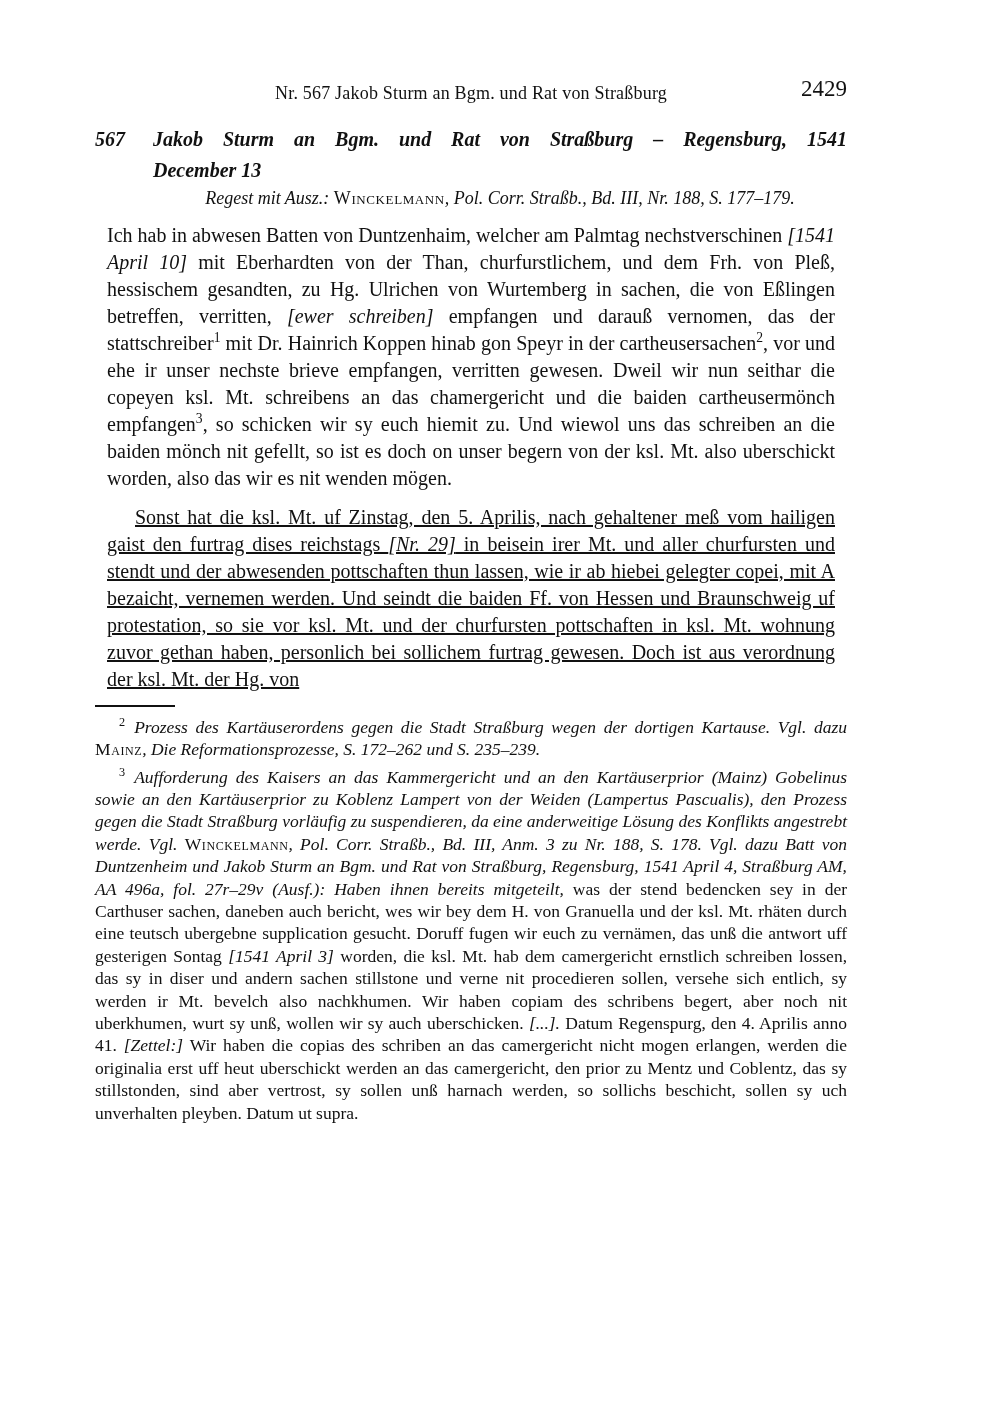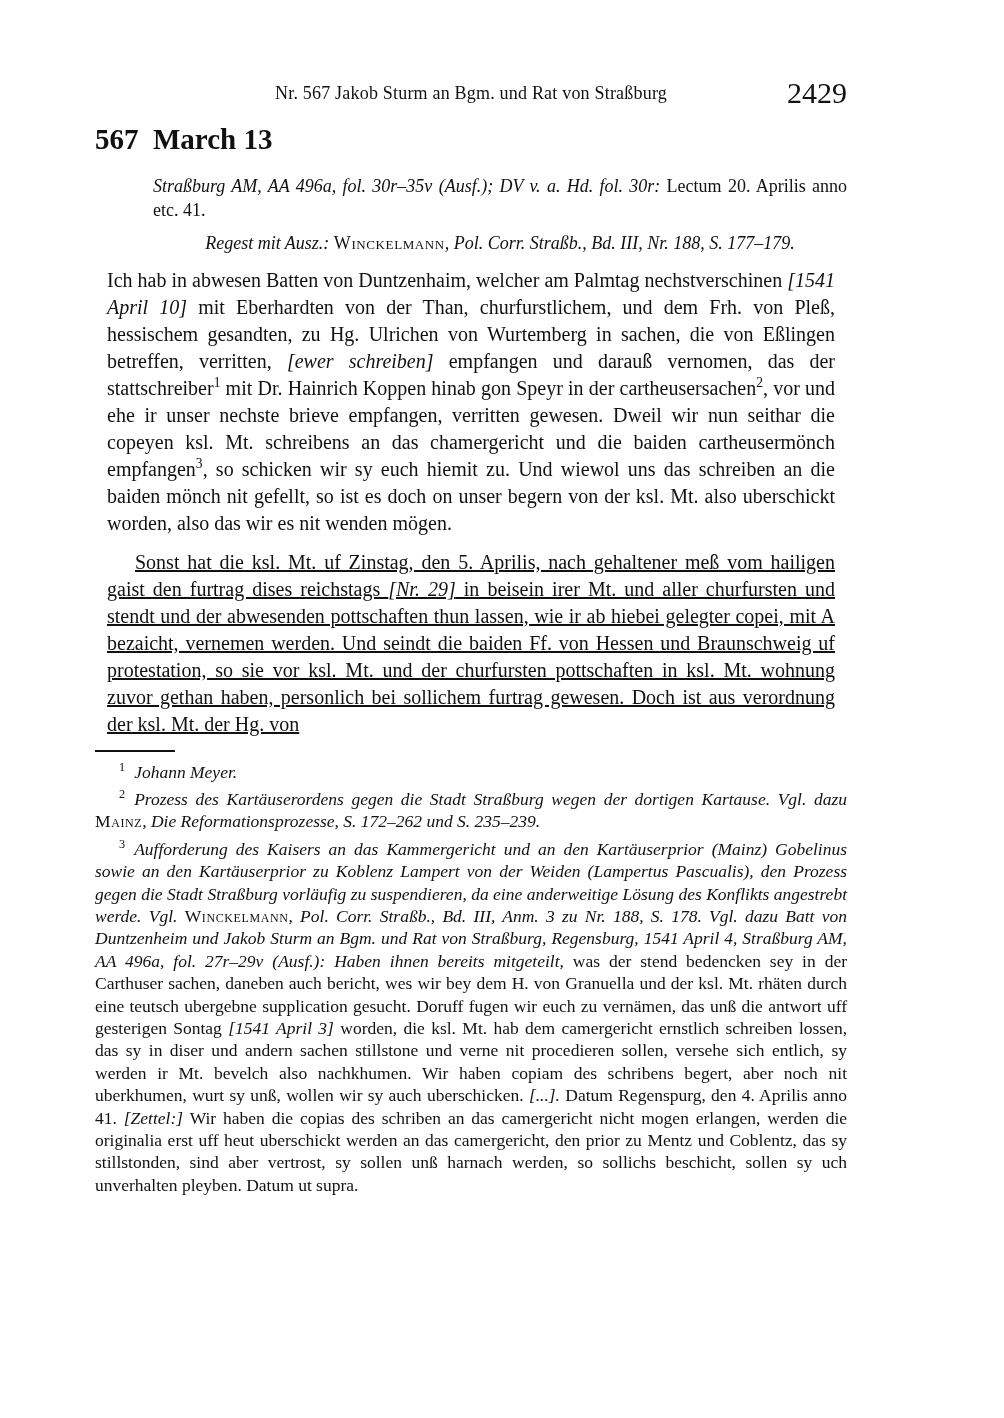--- a/index.html
+++ b/index.html
@@ -22,30 +22,30 @@
     margin-bottom: 14px;
   }
   .head-title {
     text-align: center;
     font-size: 18px;
     letter-spacing: 0.2px;
     line-height: 26px;
   }
   .page-num {
     position: absolute; right: 0; top: -4px;
-    font-size: 30px;
+    font-size: 23px;
   }
   
   .doc-heading {
     display: grid;
     grid-template-columns: 58px 1fr;
     font-weight: bold;
-    font-size: 29px;
+    font-size: 20px;
     line-height: 31px;
-    margin-bottom: 19px;
+    font-style: italic;
   }
   .heading-line1 { text-align: justify; text-align-last: justify; }
   .heading-line2 { text-align: left; }
   
   .source-block {
     margin-left: 58px;
     font-size: 18px;
     line-height: 24px;
   }
   .source-note { text-align: justify; margin: 0 0 9px 0; }
@@ -87,35 +87,34 @@
 <div class="page">
 
   <div class="running-head">
     <div class="head-title">Nr. 567 Jakob Sturm an Bgm. und Rat von Straßburg</div>
     <div class="page-num">2429</div>
   </div>
 
   <div class="doc-heading">
     <div class="heading-number">567</div>
     <div>
-      <div class="heading-line2">March 13</div>
+      <div class="heading-line1">Jakob Sturm an Bgm. und Rat von Straßburg – Regensburg, 1541</div>
+      <div class="heading-line2">December 13</div>
     </div>
   </div>
 
   <div class="source-block">
-    <p class="source-note"><span class="seg-i">Straßburg AM, AA 496a, fol. 30r–35v (Ausf.); DV v. a. Hd. fol. 30r:</span><span class="seg-r"> Lectum 20. Aprilis anno etc. 41.</span></p>
     <p class="regest-note"><span class="seg-i">Regest mit Ausz.: </span><span class="seg-sc">Winckelmann</span><span class="seg-i">, Pol. Corr. Straßb., Bd. III, Nr. 188, S. 177–179.</span></p>
   </div>
 
   <div class="letter-body">
     <p><span class="seg-r">Ich hab in abwesen Batten von Duntzenhaim, welcher am Palmtag nechstverschinen </span><span class="seg-i">[1541 April 10]</span><span class="seg-r"> mit Eberhardten von der Than, churfurstlichem, und dem Frh. von Pleß, hessischem gesandten, zu Hg. Ulrichen von Wurtemberg in sachen, die von Eßlingen betreffen, verritten, </span><span class="seg-i">[ewer schreiben]</span><span class="seg-r"> empfangen und darauß vernomen, das der stattschreiber</span><sup class="seg-sup">1</sup><span class="seg-r"> mit Dr. Hainrich Koppen hinab gon Speyr in der cartheusersachen</span><sup class="seg-sup">2</sup><span class="seg-r">, vor und ehe ir unser nechste brieve empfangen, verritten gewesen. Dweil wir nun seithar die copeyen ksl. Mt. schreibens an das chamergericht und die baiden cartheusermönch empfangen</span><sup class="seg-sup">3</sup><span class="seg-r">, so schicken wir sy euch hiemit zu. Und wiewol uns das schreiben an die baiden mönch nit gefellt, so ist es doch on unser begern von der ksl. Mt. also uberschickt worden, also das wir es nit wenden mögen.</span></p>
     <p class="para-indent"><span class="seg-r">Sonst hat die ksl. Mt. uf Zinstag, den 5. Aprilis, nach gehaltener meß vom hailigen gaist den furtrag dises reichstags </span><span class="seg-i">[Nr. 29]</span><span class="seg-r"> in beisein irer Mt. und aller churfursten und stendt und der abwesenden pottschaften thun lassen, wie ir ab hiebei gelegter copei, mit A bezaicht, vernemen werden. Und seindt die baiden Ff. von Hessen und Braunschweig uf protestation, so sie vor ksl. Mt. und der churfursten pottschaften in ksl. Mt. wohnung zuvor gethan haben, personlich bei sollichem furtrag gewesen. Doch ist aus verordnung der ksl. Mt. der Hg. von</span></p>
   </div>
 
   <div class="footnote-rule"></div>
 
   <div class="footnotes">
-    <p><sup class="fn-marker">1</sup><span><span class="seg-i">Johann Meyer.</span></span></p>
     <p><sup class="fn-marker">2</sup><span><span class="seg-i">Prozess des Kartäuserordens gegen die Stadt Straßburg wegen der dortigen Kartause. Vgl. dazu </span><span class="seg-sc">Mainz</span><span class="seg-i">, Die Reformationsprozesse, S. 172–262 und S. 235–239.</span></span></p>
     <p><sup class="fn-marker">3</sup><span><span class="seg-i">Aufforderung des Kaisers an das Kammergericht und an den Kartäuserprior (Mainz) Gobelinus sowie an den Kartäuserprior zu Koblenz Lampert von der Weiden (Lampertus Pascualis), den Prozess gegen die Stadt Straßburg vorläufig zu suspendieren, da eine anderweitige Lösung des Konflikts angestrebt werde. Vgl. </span><span class="seg-sc">Winckelmann</span><span class="seg-i">, Pol. Corr. Straßb., Bd. III, Anm. 3 zu Nr. 188, S. 178. Vgl. dazu Batt von Duntzenheim und Jakob Sturm an Bgm. und Rat von Straßburg, Regensburg, 1541 April 4, Straßburg AM, AA 496a, fol. 27r–29v (Ausf.): Haben ihnen bereits mitgeteilt,</span><span class="seg-r"> was der stend bedencken sey in der Carthuser sachen, daneben auch bericht, wes wir bey dem H. von Granuella und der ksl. Mt. rhäten durch eine teutsch ubergebne supplication gesucht. Doruff fugen wir euch zu vernämen, das unß die antwort uff gesterigen Sontag </span><span class="seg-i">[1541 April 3]</span><span class="seg-r"> worden, die ksl. Mt. hab dem camergericht ernstlich schreiben lossen, das sy in diser und andern sachen stillstone und verne nit procedieren sollen, versehe sich entlich, sy werden ir Mt. bevelch also nachkhumen. Wir haben copiam des schribens begert, aber noch nit uberkhumen, wurt sy unß, wollen wir sy auch uberschicken. </span><span class="seg-i">[...].</span><span class="seg-r"> Datum Regenspurg, den 4. Aprilis anno 41. </span><span class="seg-i">[Zettel:]</span><span class="seg-r"> Wir haben die copias des schriben an das camergericht nicht mogen erlangen, werden die originalia erst uff heut uberschickt werden an das camergericht, den prior zu Mentz und Coblentz, das sy stillstonden, sind aber vertrost, sy sollen unß harnach werden, so sollichs beschicht, sollen sy uch unverhalten pleyben. Datum ut supra.</span></span></p>
   </div>
 
 </div>
 
 </body></html>

